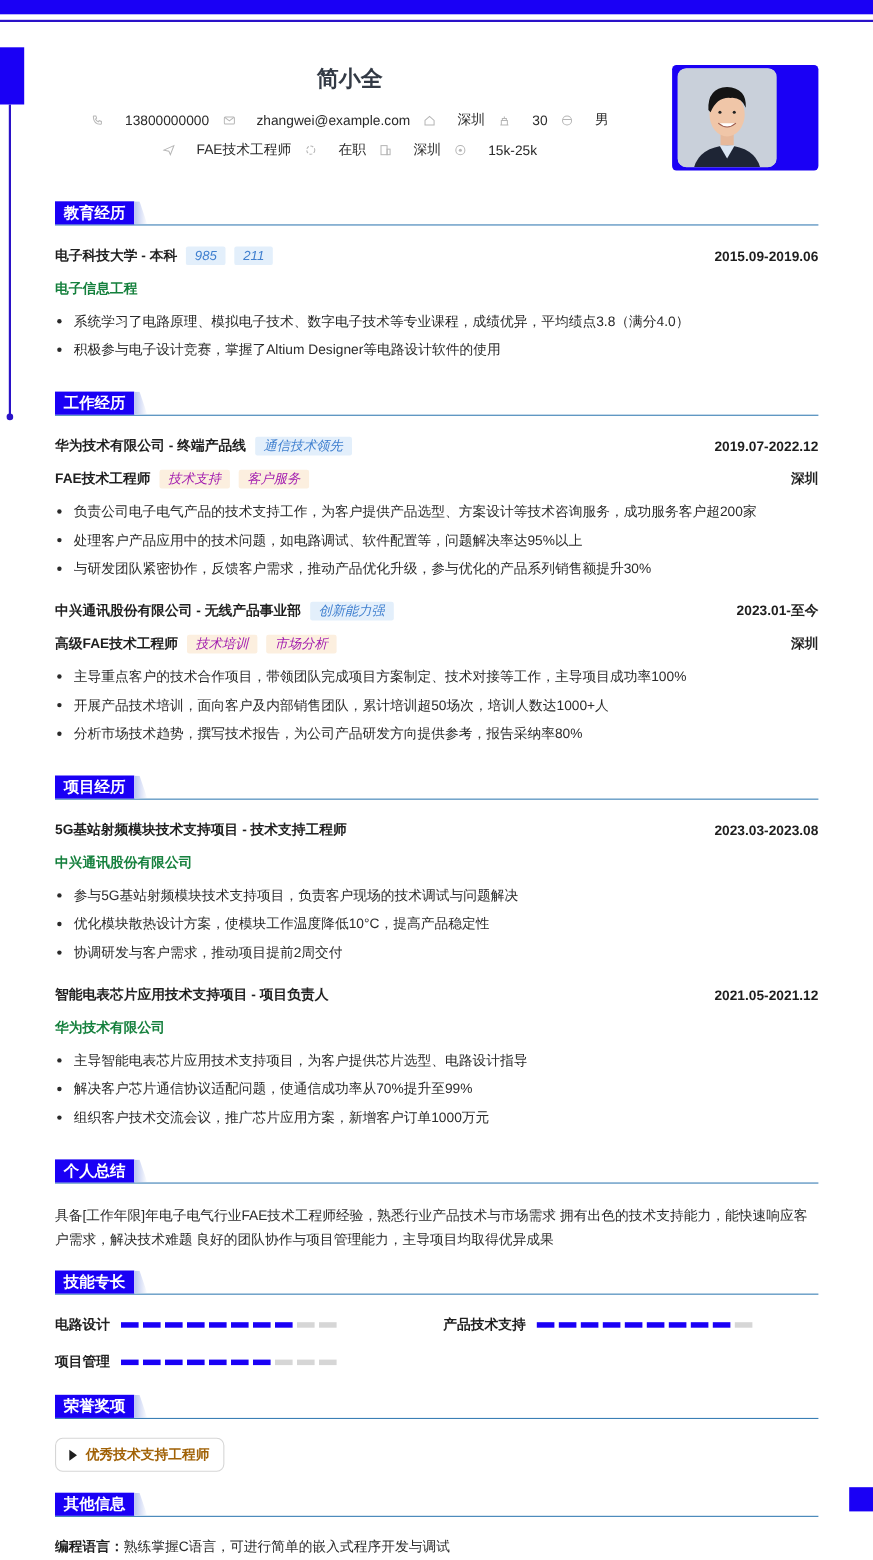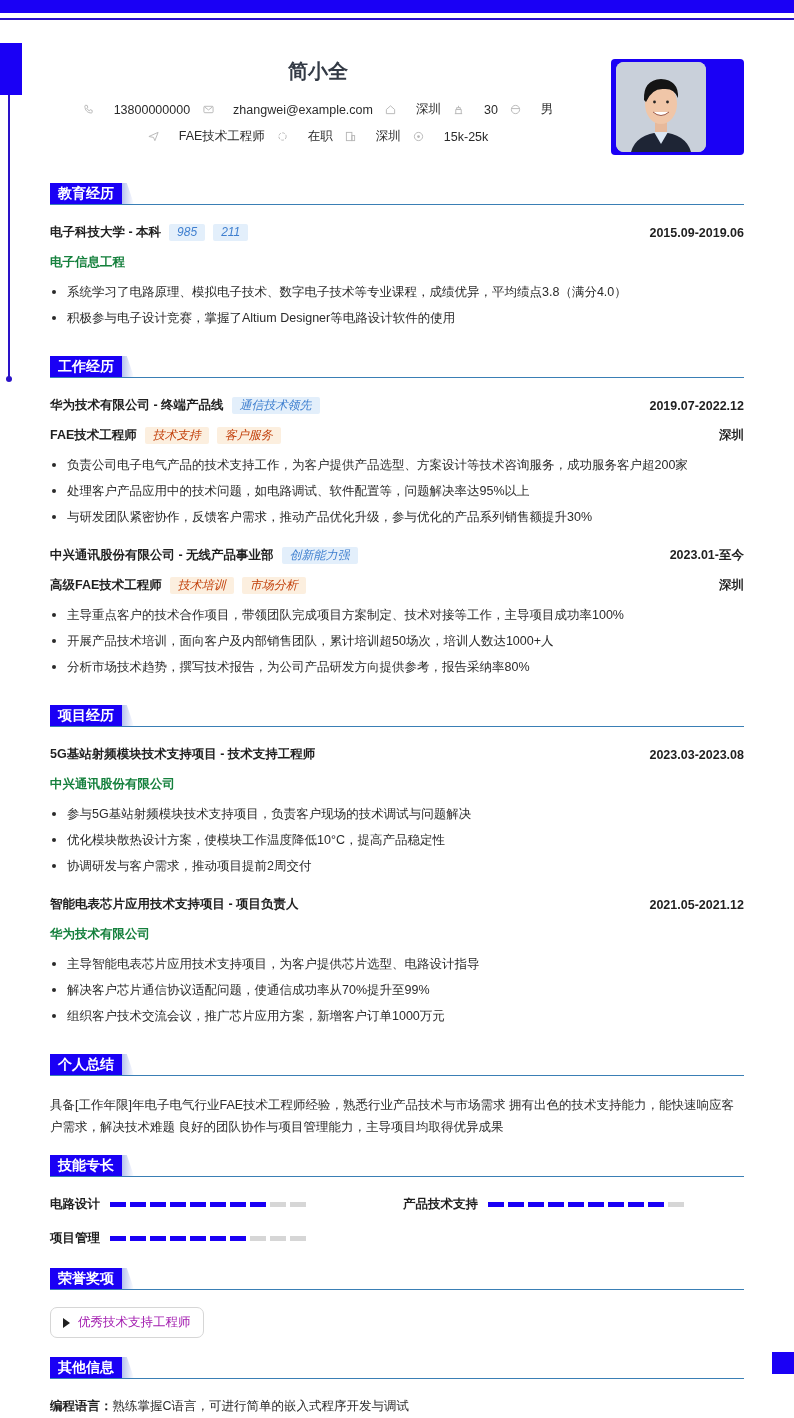--- a/index.html
+++ b/index.html
@@ -30,35 +30,35 @@
   .section-header { position: absolute; left: 50px; width: 694px; height: 22px; }
   .section-header .line { position: absolute; left: 0; right: 0; bottom: 0; height: 1px; background: #3a7fb5; }
   .section-header .title { position: absolute; left: 0; top: 0; height: 21px; padding: 0 8px; background: #1a00f5; color: #fff; font-size: 14px; line-height: 21px; font-weight: bold; }
   .section-header .tail { position: absolute; top: 0; height: 21px; width: 12px; background: linear-gradient(90deg, #b7c4ee, rgba(255,255,255,0)); clip-path: polygon(0 0, 40% 0, 100% 100%, 0 100%); }
 
   .row { position: absolute; left: 50px; width: 694px; display: flex; align-items: center; justify-content: space-between; }
   .row .lhs { display: flex; align-items: center; gap: 8px; font-weight: bold; font-size: 12.5px; color: #1f1f1f; }
   .row .rhs { font-weight: bold; font-size: 12.5px; color: #1f1f1f; }
   .tag { display: inline-block; padding: 0 8px; height: 17px; line-height: 17px; font-size: 12px; font-weight: normal; border-radius: 2px; font-style: italic; }
   .tag.blue { background: #e3effb; color: #3f7fcf; }
-  .tag.orange { background: #fcefdf; color: #c2410c; }
+  .tag.orange { background: #fcefdf; color: #a21caf; }
 
   .sub { position: absolute; left: 50px; font-weight: bold; font-size: 12.5px; color: #15803d; }
 
   .bullet { position: absolute; left: 50px; width: 700px; font-size: 12.5px; color: #2a2a2a; padding-left: 17px; }
   .bullet::before { content: ""; position: absolute; left: 2px; top: 6px; width: 4px; height: 4px; border-radius: 50%; background: #2a2a2a; }
 
   .summary { position: absolute; left: 50px; top: 1094px; width: 694px; font-size: 12.5px; line-height: 22px; color: #2a2a2a; }
 
   .skill { position: absolute; display: flex; align-items: center; gap: 10px; font-weight: bold; font-size: 12.5px; }
   .bar { display: flex; gap: 4px; }
   .seg { width: 16px; height: 5px; background: #d6d6d6; }
   .seg.on { background: #1a00f5; }
 
-  .award { position: absolute; left: 50px; top: 1307px; height: 31px; padding: 0 12px; border: 1px solid #d6d6d6; border-radius: 7px; display: flex; align-items: center; gap: 8px; font-size: 12.5px; color: #a21caf; }
+  .award { position: absolute; left: 50px; top: 1307px; height: 31px; padding: 0 12px; border: 1px solid #d6d6d6; border-radius: 7px; display: flex; align-items: center; gap: 8px; font-size: 12.5px; color: #a16207; font-weight: bold; }
   .award .tri { width: 0; height: 0; border-top: 5px solid transparent; border-bottom: 5px solid transparent; border-left: 7px solid #1f1f1f; }
 
   .other { position: absolute; left: 50px; top: 1398px; font-size: 12.5px; color: #2a2a2a; }
   .other b { font-weight: bold; color: #1f1f1f; }
 </style>
 </head>
 <body>
 
 <div class="top-bar"></div>
 <div class="top-line"></div>

